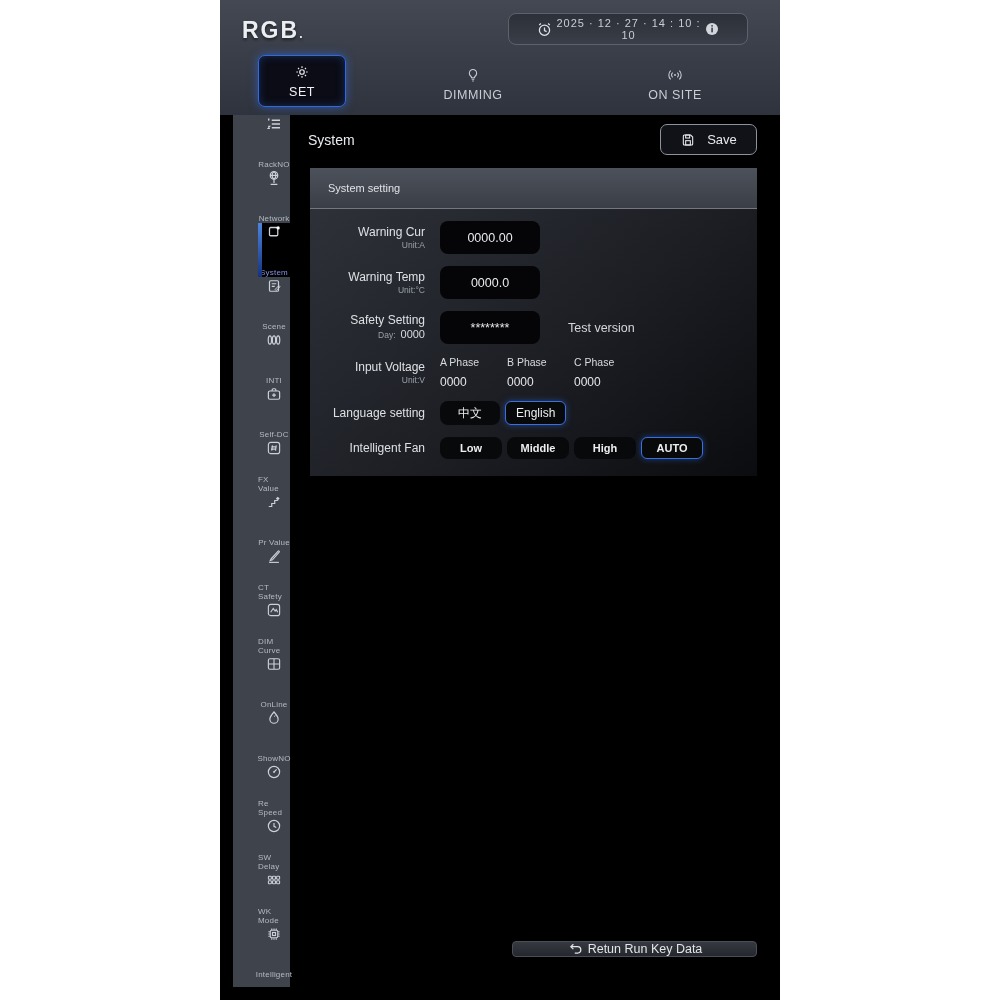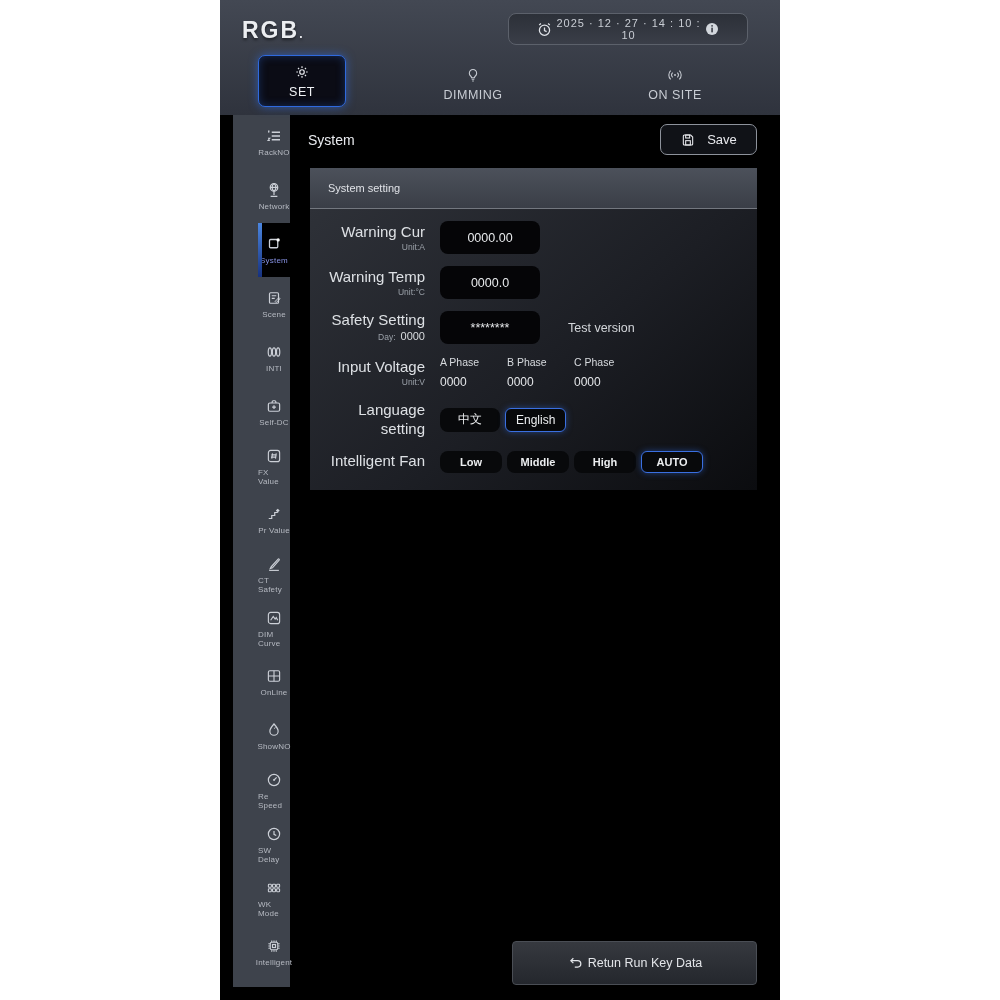--- a/index.html
+++ b/index.html
@@ -18,21 +18,21 @@
 
   .tabs { position:absolute; left:12px; right:4px; bottom:2px; height:58px; display:flex; }
   .tab { flex:1; display:flex; flex-direction:column; align-items:center; justify-content:center; gap:5px; color:#c8ccd3; cursor:pointer; }
   .tab .tlabel { font-size:12.5px; letter-spacing:.5px; }
   .tab.sel { flex:none; width:88px; height:52px; margin:0 26px; border-radius:7px; background:#0b0c15;
     border:1.5px solid #2f6ade; box-shadow:0 0 10px rgba(47,106,222,.65), inset 0 0 8px rgba(47,106,222,.35); color:#f0f2f5; }
 
   
   .bdy { display:flex; height:885px; background:#000; }
   .sidebar { margin-left:13px; width:57px; background:#3e434c; display:flex; flex-direction:column; align-items:stretch; padding-bottom:8px; height:fit-content; }
-  .side-item { position:relative; height:54px; display:flex; flex-direction:column; align-items:center; justify-content:center; gap:3px; cursor:pointer;margin-left:25px; }
+  .side-item { position:relative; height:54px; display:flex; flex-direction:column; align-items:center; justify-content:space-between; gap:3px; cursor:pointer;margin-left:25px; }
   .side-item + .side-item::before { content:""; position:absolute; top:0; left:16px; right:16px; height:1px; background:#555a63; }
   .side-item .slabel { font-size:8px; color:#b6bac2; letter-spacing:.2px; }
   .side-item svg { stroke:#ccd0d7; }
   .side-item.sel { background:#000; }
   .side-item.sel::after { content:""; position:absolute; left:0; top:0; bottom:0; width:4px; background:linear-gradient(#4b86e0,#16317f); }
   .side-item.sel + .side-item::before { display:none; }
   .side-item.sel .slabel { color:#8691e2; }
 
   .main { flex:1; position:relative; padding-top:17px; }
   .page-title { margin-left:18px; font-size:14px; color:#e9ebef; }
@@ -41,35 +41,35 @@
     display:flex; align-items:center; justify-content:center; gap:11px; }
 
   .panel { margin:20px 23px 0 20px; width:447px; }
   .panel-hd { height:41px; display:flex; align-items:center; padding-left:18px; font-size:11px; color:#e0e2e7;
     background:linear-gradient(#4c515b,#3a3e47); border-bottom:1px solid #73777f; }
   .panel-bd { background:linear-gradient(140deg,#2e3138 0%,#1c1e24 55%,#0b0c0f 100%); padding:12px 0 17px 0; }
 
   .frow { display:flex; align-items:center; margin-bottom:12px; }
   .frow:last-child { margin-bottom:0; }
   .flabel { width:130px; text-align:right; padding-right:15px; line-height:1.25; }
-  .flabel .l1 { font-size:15px; color:#dde0e4; }
+  .flabel .l1 { font-size:12px; color:#dde0e4; }
   .flabel .l2 { font-size:8.5px; color:#9aa0a8; }
   .flabel .l2 b { font-size:11px; color:#d9dcdf; font-weight:normal; margin-left:5px; }
   .fld { width:100px; height:33px; background:#050507; border:none; border-radius:8px; color:#e7e9eb;
     font-size:12.5px; text-align:center; font-family:"Liberation Sans", sans-serif; }
   .note { margin-left:28px; font-size:12.5px; color:#d3d6da; }
   .phase { width:66px; margin-right:1px; }
   .phase .pname { font-size:10.5px; color:#d7dade; }
   .phase .pval { font-size:12px; color:#e4e6e9; margin-top:7px; }
   .opt { height:24px; min-width:60px; padding:0 10px; margin-right:5px; border:none; border-radius:8px; cursor:pointer;
     background:#08090b; color:#eceef0; font-size:12px; font-family:"Liberation Sans", sans-serif; }
   .opt.small { height:22px; min-width:62px; font-size:11px; font-weight:bold; }
   .opt.selb { border:1.5px solid #3a6fe0; border-radius:6px; box-shadow:0 0 6px rgba(47,106,222,.5); }
 
-  .return-btn { position:absolute; left:292px; top:941px; width:245px; height:44px; border-radius:4px; cursor:pointer;
+  .return-btn { position:absolute; left:292px; top:941px; width:245px; height:16px; border-radius:4px; cursor:pointer;
     background:linear-gradient(#36393f,#24272d); border:1px solid #4a4e55; color:#e3e5e9; font-size:12.5px;
     display:flex; align-items:center; justify-content:center; gap:4px; }
 </style>
 </head>
 <body>
 
 <div class="app">
 
   <div class="hdr">
     <div class="logo"><span>RGB</span><span class="dot">.</span></div>

